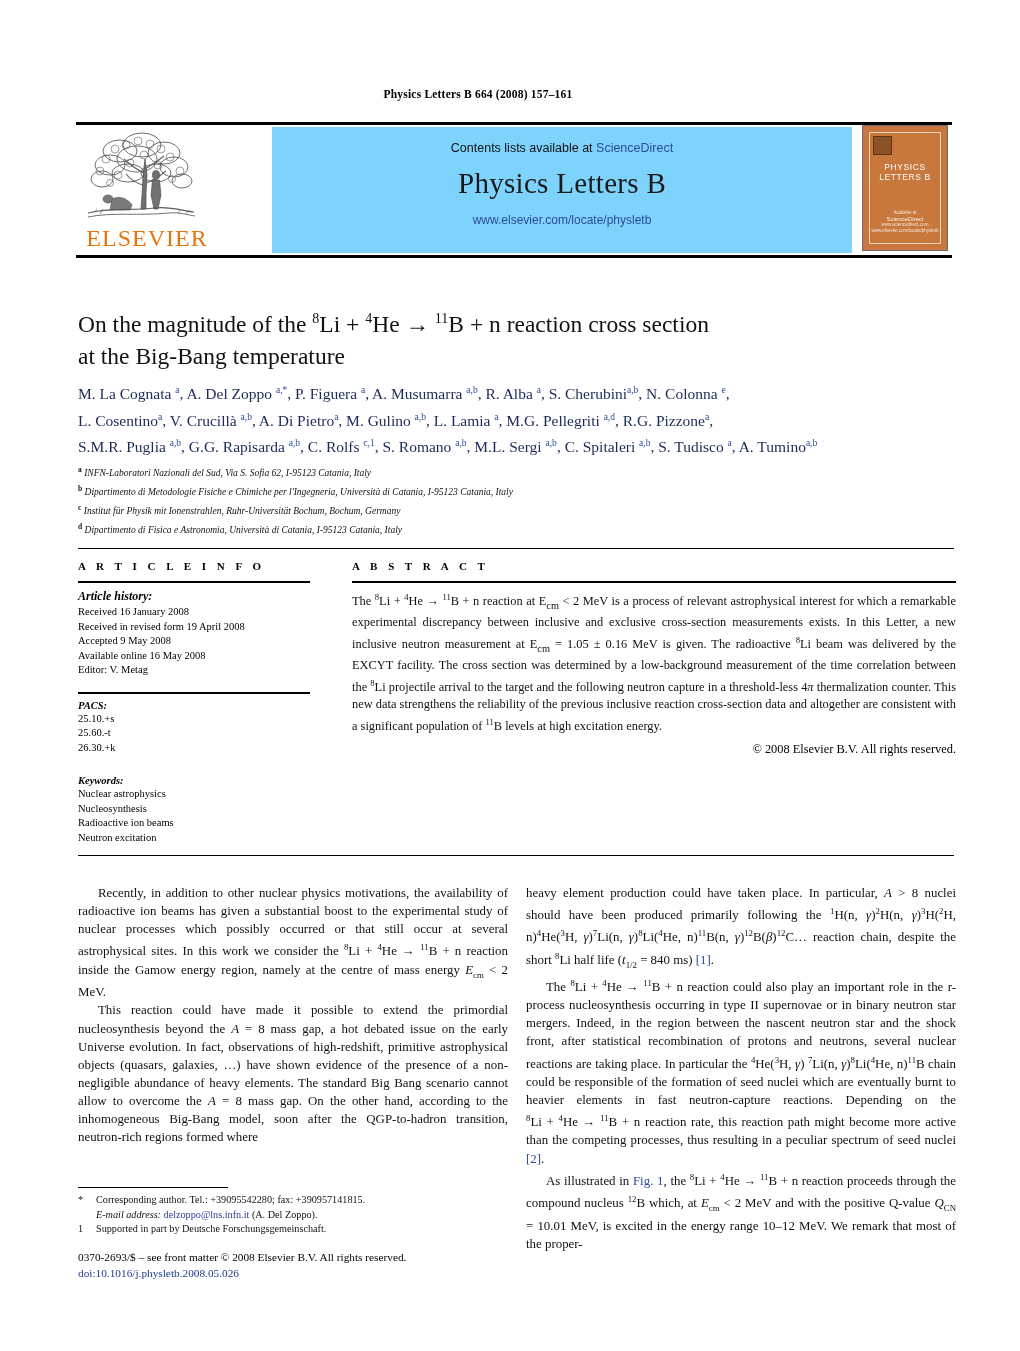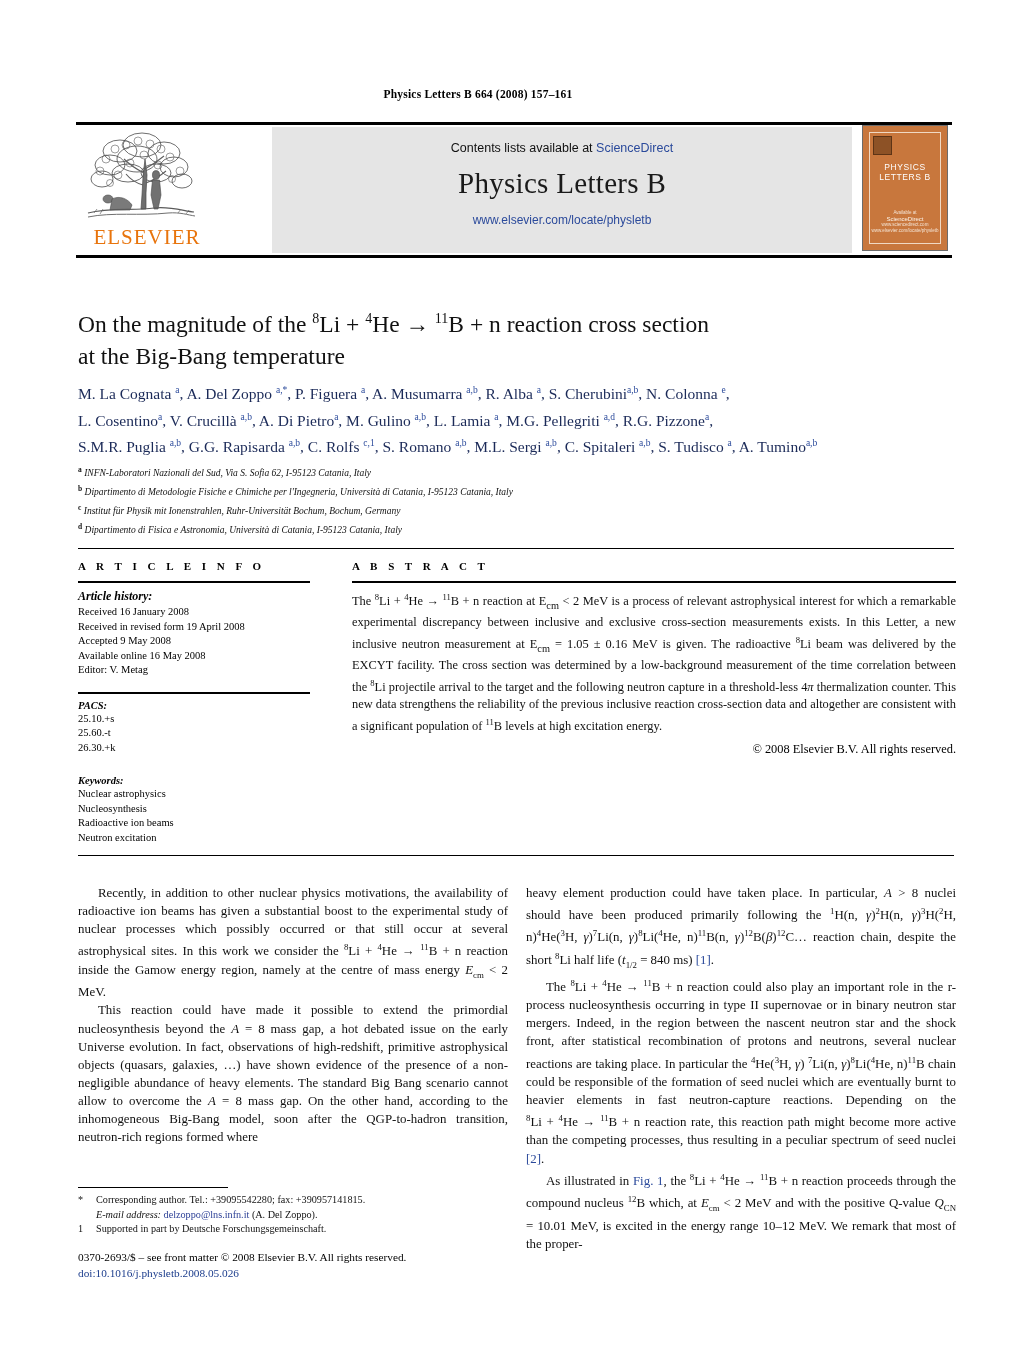--- a/index.html
+++ b/index.html
@@ -53,29 +53,29 @@
     left: 6px; top: 4px;
     width: 118px; height: 122px;
   }
   .elsevier-word {
     position: absolute;
     left: 2px; top: 96px;
     width: 126px;
     text-align: center;
     color: #e8740c;
     font-family: "Liberation Serif", serif;
-    font-size: 21px;
+    font-size: 24px;
     letter-spacing: 1px;
     font-weight: normal;
   }
   .sd-band {
     position: absolute;
     left: 196px; top: 2px;
     width: 580px; height: 126px;
-    background: #e5e5e5;
+    background: #7dd3fc;
     text-align: center;
   }
   .sd-line1 {
     margin-top: 14px;
     font-family: "Liberation Sans", sans-serif;
     font-size: 12.5px;
     color: #111;
   }
   .sd-link { color: #2b4a9b; }
   .journal-title {

